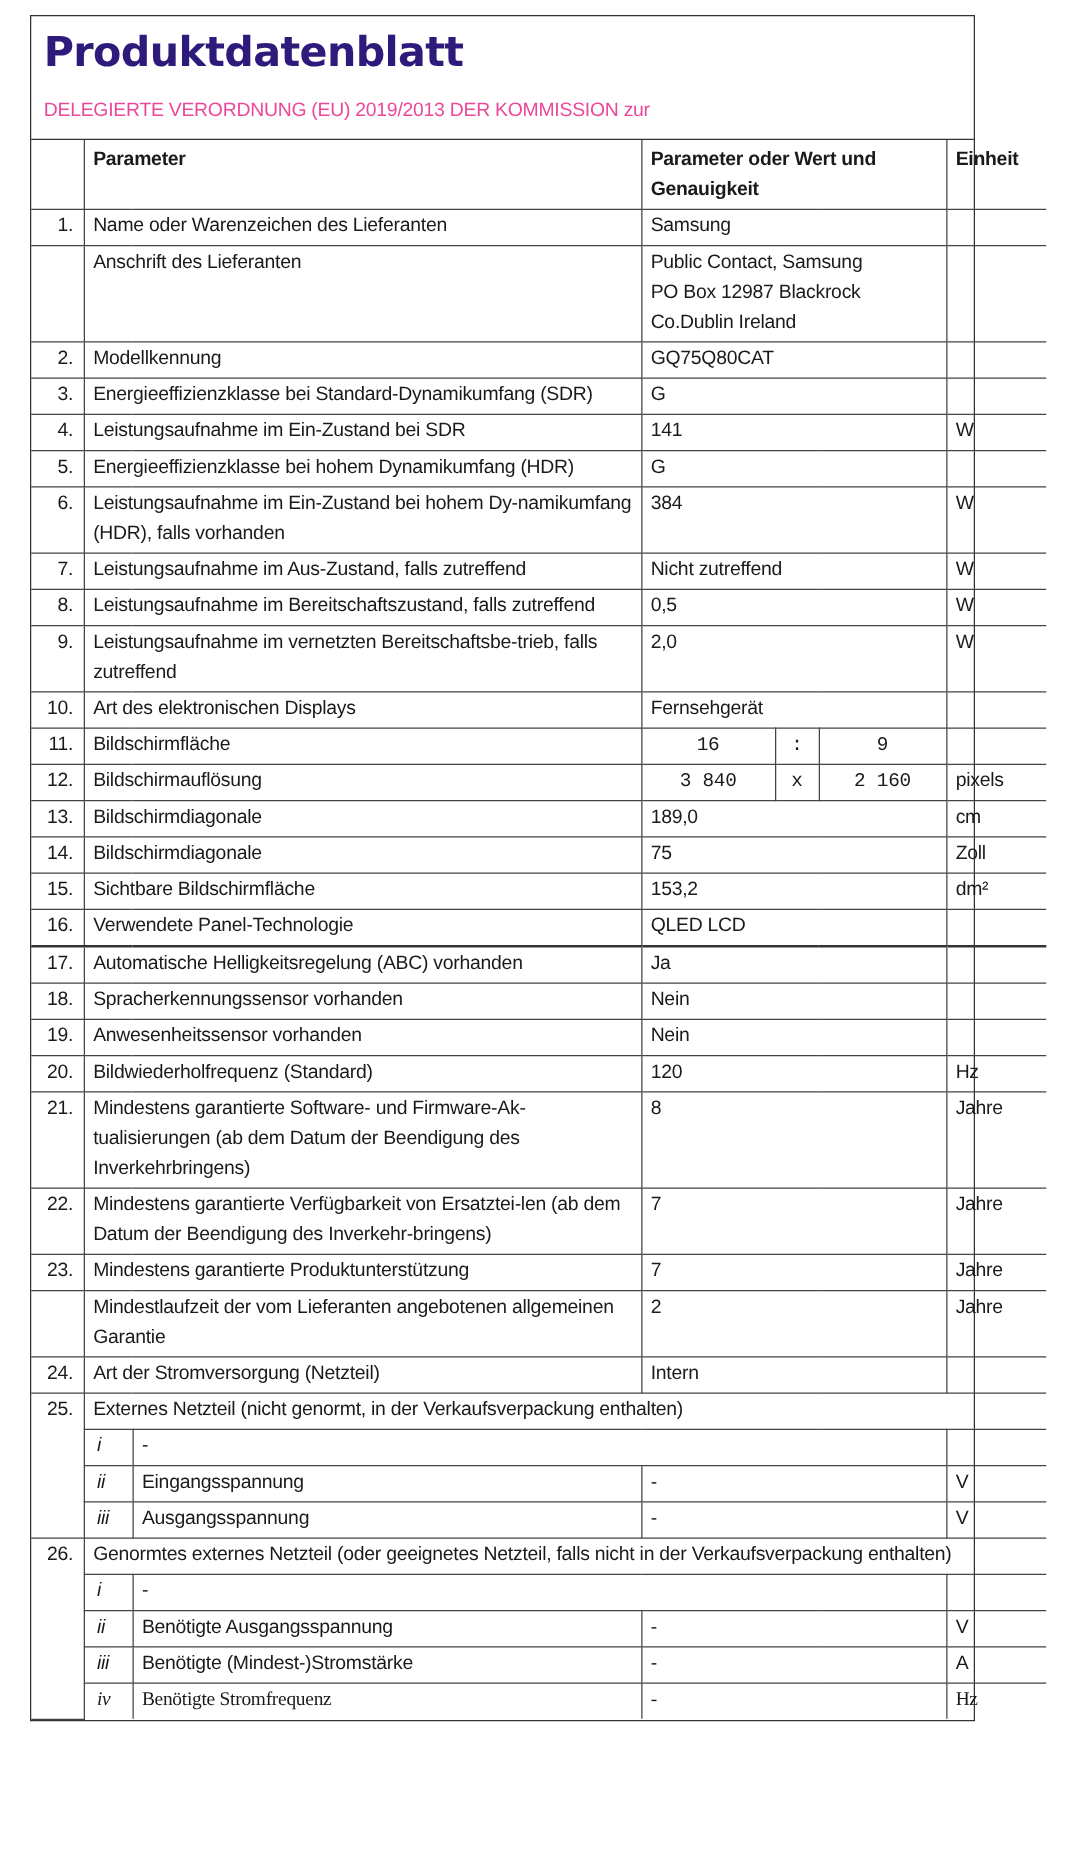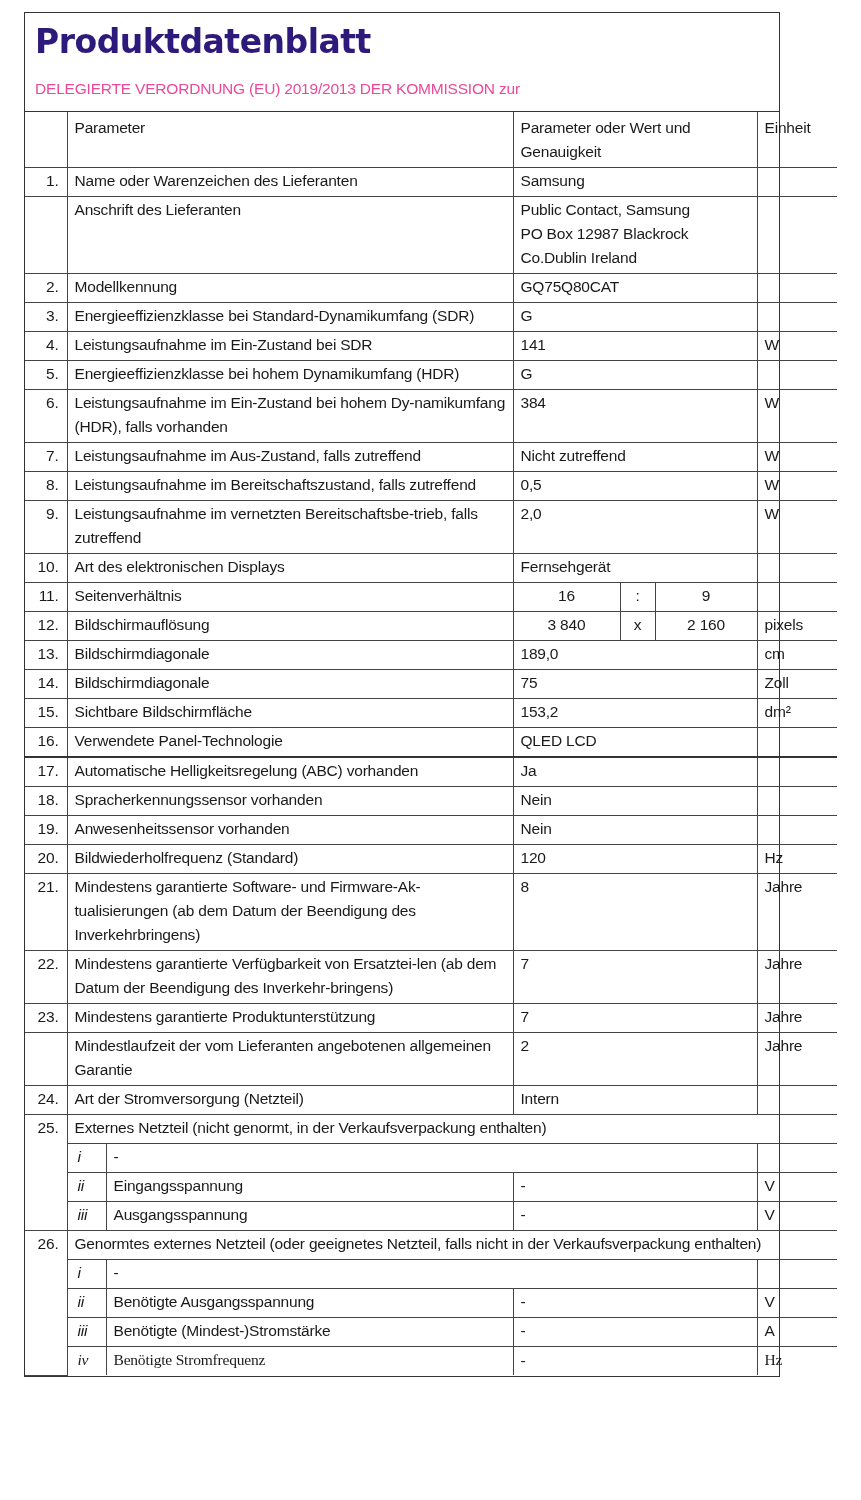--- a/index.html
+++ b/index.html
@@ -40,24 +40,24 @@
     td, th {
       border: 1px solid #444;
       padding: 1px 7px 3px 7px;
       line-height: 24px;
       vertical-align: top;
     }
     tr > *:first-child { border-left: none; }
     tr > *:last-child { border-right: none; }
     tbody tr:last-child td { border-bottom: none; font-family: Liberation Serif, serif; }
     thead tr th { border-top: none; }
-    th { font-weight: normal; text-align: left; padding-top: 4px; }
+    th { font-weight: bold; text-align: left; padding-top: 4px; }
     .num { text-align: right; padding-right: 8px; padding-left: 2px; }
     .r { text-align: left; padding-right: 10px; margin-top: 30px; }
-    .c { text-align: center; }
+    .c { text-align: center; font-family: Liberation Mono, monospace; }
     .roman { font-style: italic; padding-left: 10px; }
     .thick-top td { border-top: 2px solid #333; }
   </style>
 </head>
 <body>
 
 <div class="sheet">
   <div class="header">
     <h1 class="title">Produktdatenblatt</h1>
     <div class="subtitle">
@@ -149,21 +149,21 @@
           <td>W</td>
         </tr>
         <tr>
           <td class="num">10.</td>
           <td colspan="2">Art des elektronischen Displays</td>
           <td class="r" colspan="3">Fernsehgerät</td>
           <td></td>
         </tr>
         <tr>
           <td class="num">11.</td>
-          <td colspan="2">Seitenverhältnis</td>
+          <td colspan="2">Bildschirmfläche</td>
           <td class="c">16</td>
           <td class="c">:</td>
           <td class="c">9</td>
           <td></td>
         </tr>
         <tr>
           <td class="num">12.</td>
           <td colspan="2">Bildschirmauflösung</td>
           <td class="c">3 840</td>
           <td class="c">x</td>

